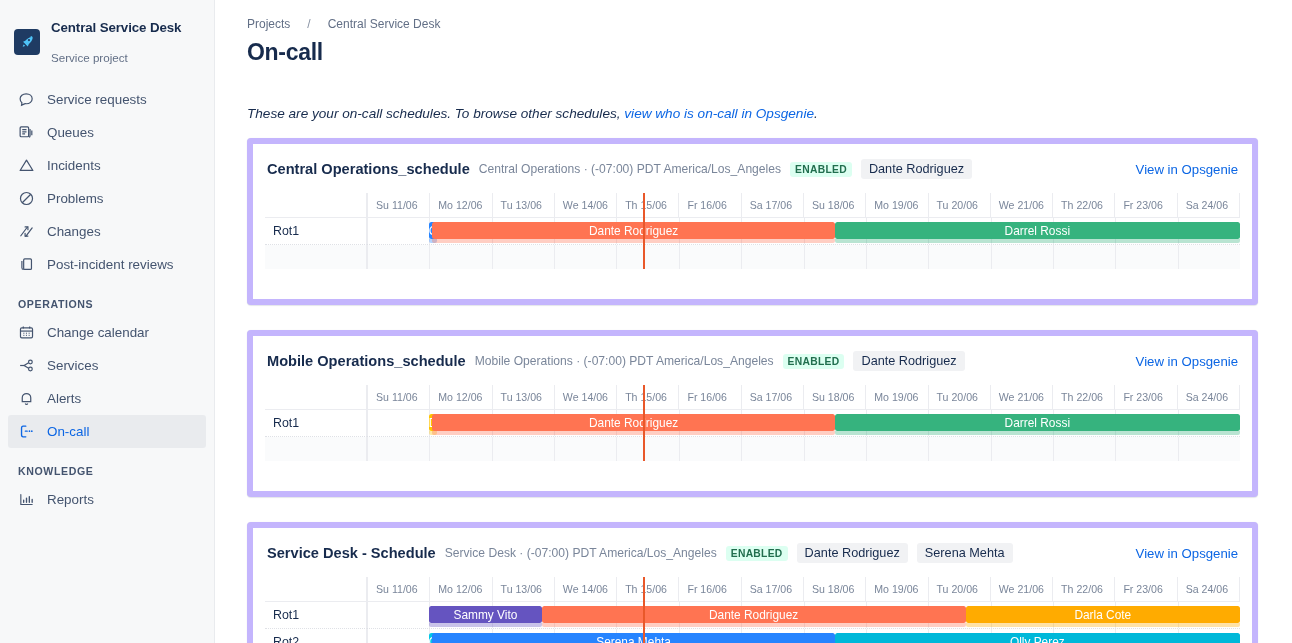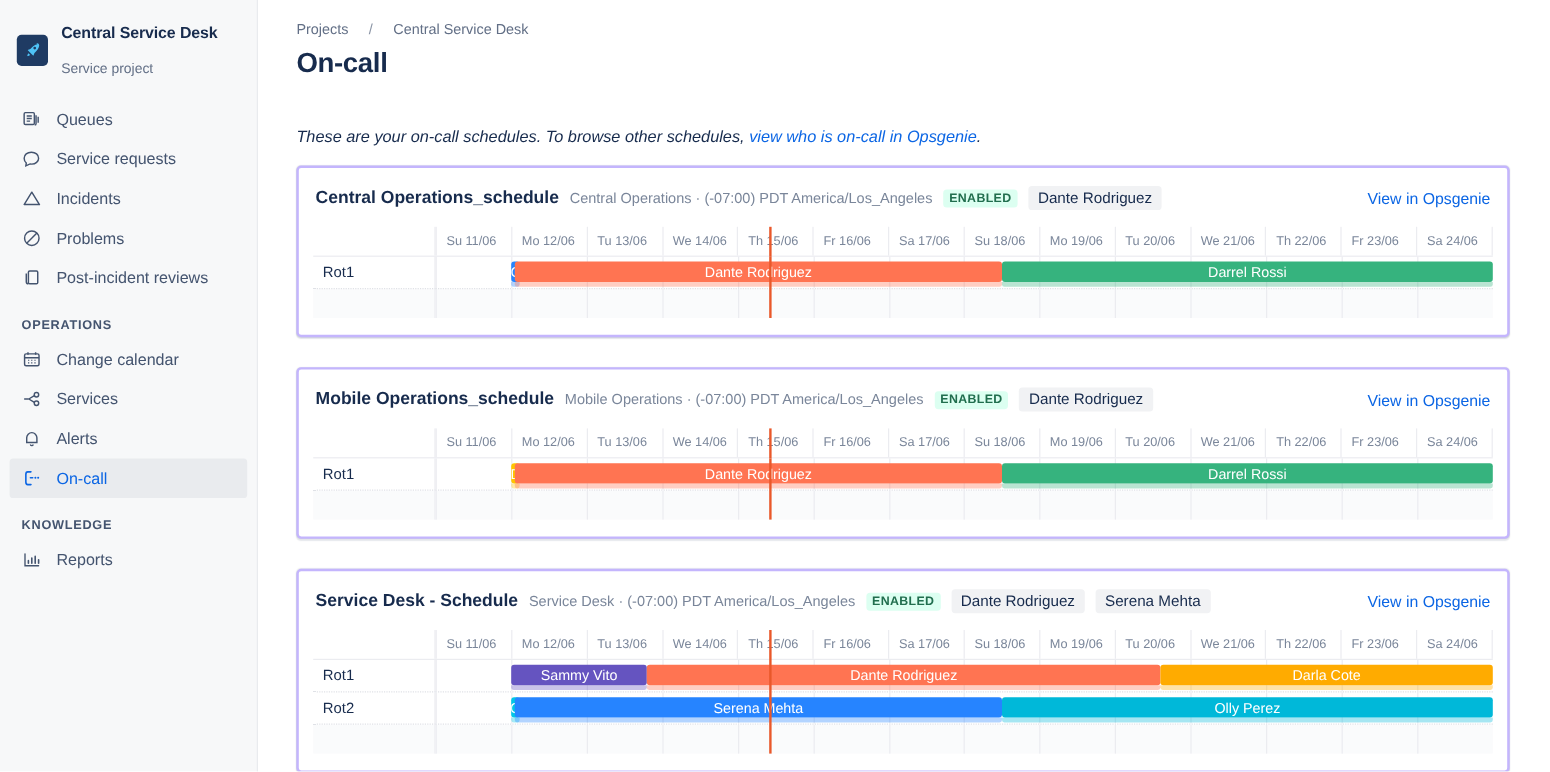--- a/index.html
+++ b/index.html
@@ -85,25 +85,25 @@
     font-size: 13.6px; color: #172b4d;
     margin-top: 40px;
     font-style: italic;
   }
   .intro a { color: #0c66e4; text-decoration: none; cursor: pointer; }
 
   .cards { margin-top: 17px; }
 
   
   .card {
-    border: 2px solid #c4b5fd;
+    border: 6px solid #c4b5fd;
     border-radius: 4px;
     background: #fff;
     box-shadow: 0 1px 1px rgba(9,30,66,0.10), 0 0 1px rgba(9,30,66,0.10);
-    padding: 15px 12px 14px 12px;
+    padding: 15px 12px 30px 12px;
     margin-bottom: 25px;
   }
   .card-head {
     display: flex; align-items: center;
     padding: 0 2px 0 2px;
     gap: 9px;
     margin-bottom: 14px;
   }
   .sched-name {
     font-size: 14.6px; font-weight: 700; color: #172b4d;
@@ -230,57 +230,68 @@
         <span class="proj-name">Central Service Desk</span>
         <span class="proj-sub">Service project</span>
       </div>
     </div>
 
     <div class="nav">
 
       <div class="nav-item">
         <span class="nav-ico">
           <svg width="17" height="17" viewBox="0 0 24 24" fill="none" stroke="currentColor" stroke-width="1.7">
+            <path d="M20 11c0 4-3.6 7-8 7-.7 0-1.4-.1-2-.2L5 20l.5-3.3C4 15.4 3 13.3 3 11c0-4 3.6-7 8.5-7S20 7 20 11z"></path>
+          </svg>
+        </span>
+        <span class="nav-label">Service requests</span>
+      </div>
+
+      <div class="nav-item">
+        <span class="nav-ico">
+          <svg width="17" height="17" viewBox="0 0 24 24" fill="none" stroke="currentColor" stroke-width="1.7">
             <rect x="3" y="4" width="12" height="14" rx="1.5"></rect>
             <path d="M6 8h6M6 11h6M6 14h4"></path>
             <path d="M17 7v10a1.5 1.5 0 0 1-1.5 1.5"></path>
             <path d="M19.5 9v7"></path>
           </svg>
         </span>
         <span class="nav-label">Queues</span>
       </div>
 
       <div class="nav-item">
         <span class="nav-ico">
-          <svg width="17" height="17" viewBox="0 0 24 24" fill="none" stroke="currentColor" stroke-width="1.7">
-            <path d="M20 11c0 4-3.6 7-8 7-.7 0-1.4-.1-2-.2L5 20l.5-3.3C4 15.4 3 13.3 3 11c0-4 3.6-7 8.5-7S20 7 20 11z"></path>
-          </svg>
-        </span>
-        <span class="nav-label">Service requests</span>
-      </div>
-
-      <div class="nav-item">
-        <span class="nav-ico">
           <svg width="17" height="17" viewBox="0 0 24 24" fill="none" stroke="currentColor" stroke-width="1.7" stroke-linejoin="round">
             <path d="M12 4.5 21 19H3z"></path>
           </svg>
         </span>
         <span class="nav-label">Incidents</span>
       </div>
 
       <div class="nav-item">
         <span class="nav-ico">
           <svg width="17" height="17" viewBox="0 0 24 24" fill="none" stroke="currentColor" stroke-width="1.7">
             <circle cx="12" cy="12" r="8.5"></circle>
             <path d="M6 18 18 6"></path>
           </svg>
         </span>
         <span class="nav-label">Problems</span>
       </div>
 
+      <div class="nav-item">
+        <span class="nav-ico">
+          <svg width="17" height="17" viewBox="0 0 24 24" fill="none" stroke="currentColor" stroke-width="1.7" stroke-linecap="round">
+            <path d="M4 18 13 6"></path>
+            <path d="M10 5.5h4v4"></path>
+            <path d="M20 7l-9 12"></path>
+            <path d="M14 18.5h-4v-4"></path>
+          </svg>
+        </span>
+        <span class="nav-label">Changes</span>
+      </div>
 
       <div class="nav-item">
         <span class="nav-ico">
           <svg width="17" height="17" viewBox="0 0 24 24" fill="none" stroke="currentColor" stroke-width="1.7">
             <rect x="8" y="4" width="11" height="15" rx="1.5"></rect>
             <path d="M5.5 7v9.5A2.5 2.5 0 0 0 8 19"></path>
           </svg>
         </span>
         <span class="nav-label">Post-incident reviews</span>
       </div>

